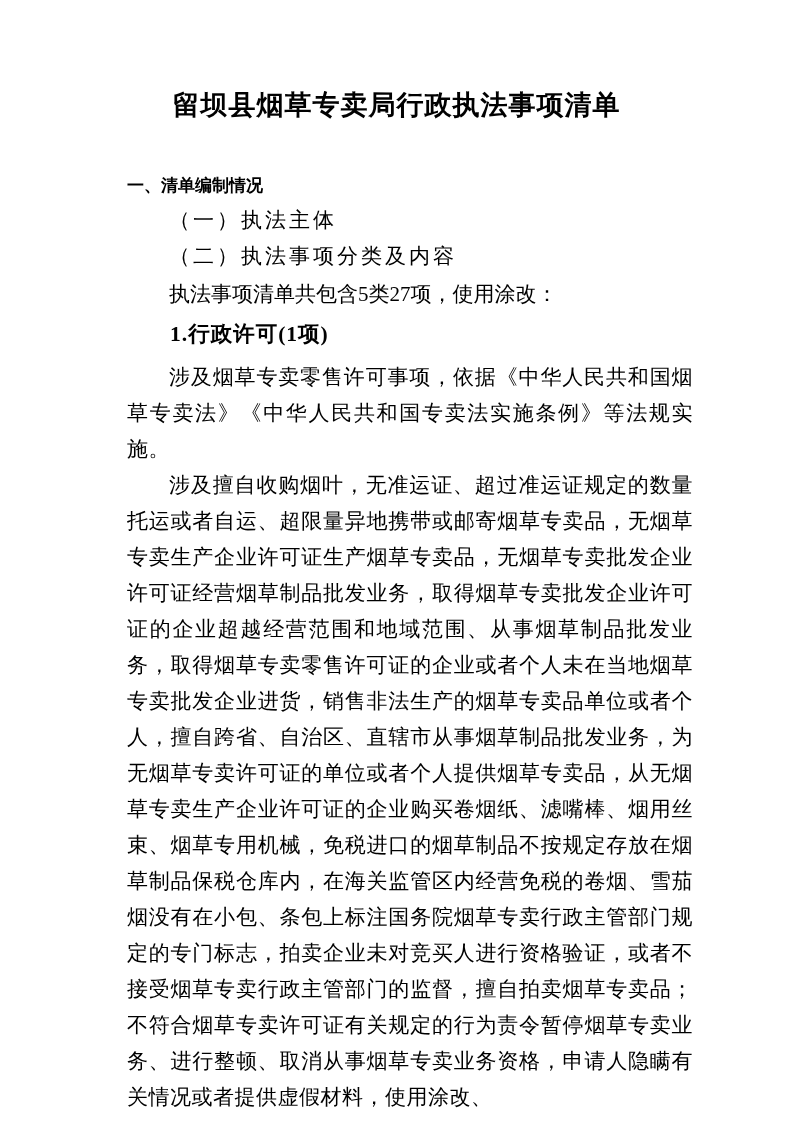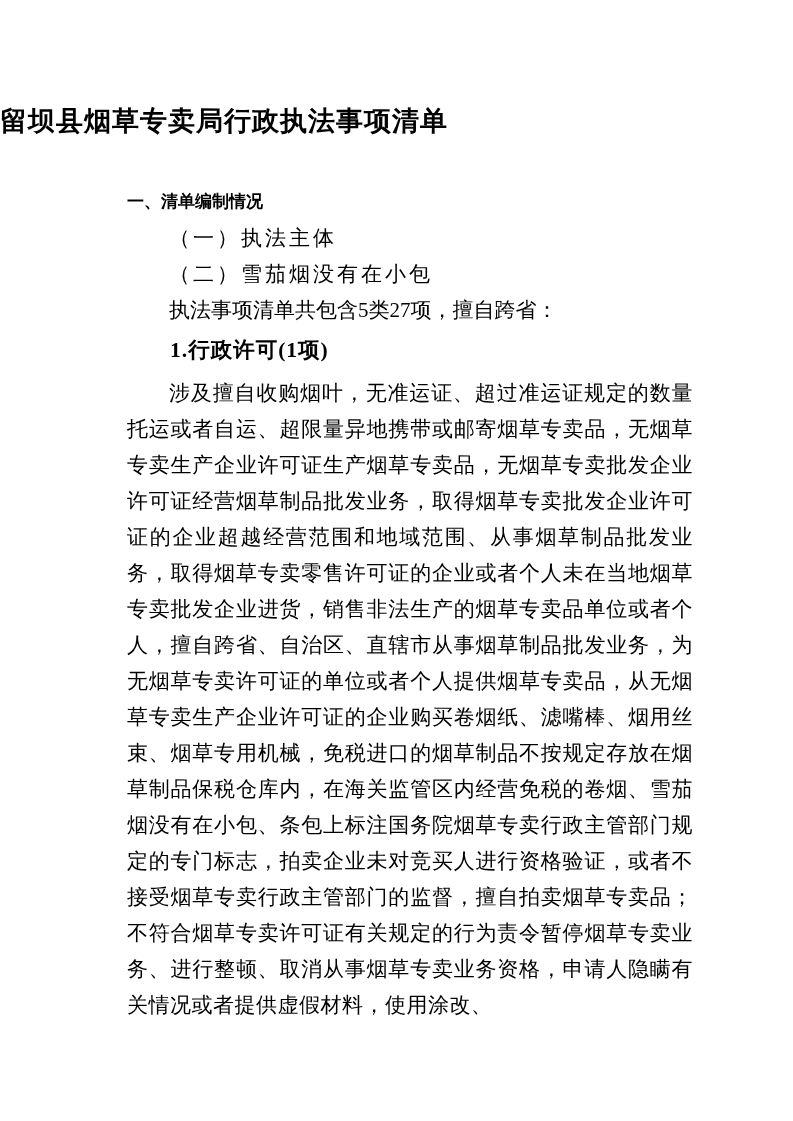--- a/index.html
+++ b/index.html
@@ -12,46 +12,46 @@
     width: 793px;
     height: 1121px;
     margin: 0 auto;
     background: #ffffff;
     overflow: hidden;
     color: #000000;
     font-family: "Liberation Serif", "DejaVu Serif", serif;
   }
   .doc-title {
     padding-top: 88px;
-    text-align: left;
+    text-align: center;
     font-size: 27px;
     font-weight: bold;
     line-height: 34px;
     letter-spacing: 1px;
     font-family: "Liberation Serif", "DejaVu Serif", serif;
-    margin-top: 16px;
   }
   .content {
     margin: 46px 100px 0 127px; 
     font-size: 21px;
     line-height: 36px;
   }
   .sec-heading {
     font-family: "Liberation Sans", "DejaVu Sans", sans-serif;
     font-weight: bold;
     font-size: 17px;
     line-height: 36px;
     margin: 0;
   }
   .content p {
     margin: 0;
     text-indent: 2em;
   }
   .kaiti {
     letter-spacing: 3px;
+    font-family: Liberation Mono, monospace;
   }
   .item-heading {
     font-weight: bold;
     font-size: 21.5px;
     line-height: 36px;
     text-indent: 2em;
     margin: 4px 0 7px 0;
     letter-spacing: 1px;
   }
   .body-just {
@@ -66,24 +66,25 @@
 
   <div class="doc-title">留坝县烟草专卖局行政执法事项清单</div>
 
   <div class="content">
 
     <div class="sec-heading">一、清单编制情况</div>
 
     <p class="kaiti">（一）执法主体</p>
 
 
-    <p class="kaiti">（二）雪茄烟没有在小包</p>
+    <p class="kaiti">（二）执法事项分类及内容</p>
 
-    <p>执法事项清单共包含5类27项，擅自跨省：</p>
+    <p>执法事项清单共包含5类27项，使用涂改：</p>
 
     <div class="item-heading">1.行政许可(1项)</div>
 
+    <p class="body-just">涉及烟草专卖零售许可事项，依据《中华人民共和国烟草专卖法》《中华人民共和国专卖法实施条例》等法规实施。</p>
 
 
     <p class="body-just">涉及擅自收购烟叶，无准运证、超过准运证规定的数量托运或者自运、超限量异地携带或邮寄烟草专卖品，无烟草专卖生产企业许可证生产烟草专卖品，无烟草专卖批发企业许可证经营烟草制品批发业务，取得烟草专卖批发企业许可证的企业超越经营范围和地域范围、从事烟草制品批发业务，取得烟草专卖零售许可证的企业或者个人未在当地烟草专卖批发企业进货，销售非法生产的烟草专卖品单位或者个人，擅自跨省、自治区、直辖市从事烟草制品批发业务，为无烟草专卖许可证的单位或者个人提供烟草专卖品，从无烟草专卖生产企业许可证的企业购买卷烟纸、滤嘴棒、烟用丝束、烟草专用机械，免税进口的烟草制品不按规定存放在烟草制品保税仓库内，在海关监管区内经营免税的卷烟、雪茄烟没有在小包、条包上标注国务院烟草专卖行政主管部门规定的专门标志，拍卖企业未对竞买人进行资格验证，或者不接受烟草专卖行政主管部门的监督，擅自拍卖烟草专卖品；不符合烟草专卖许可证有关规定的行为责令暂停烟草专卖业务、进行整顿、取消从事烟草专卖业务资格，申请人隐瞒有关情况或者提供虚假材料，使用涂改、</p>
 
   </div>
 </div>
 
 </body></html>

